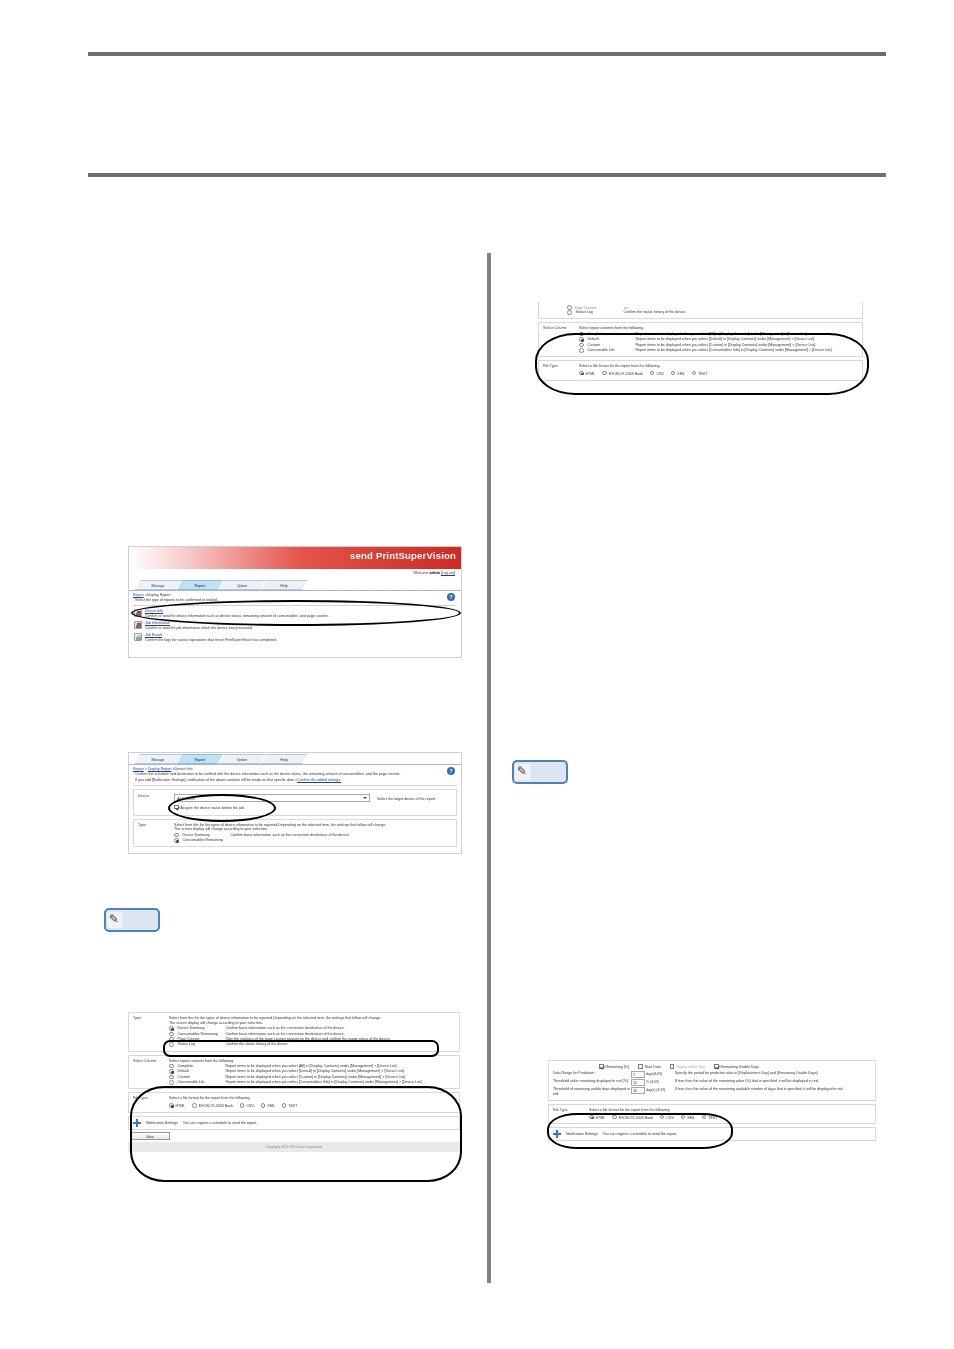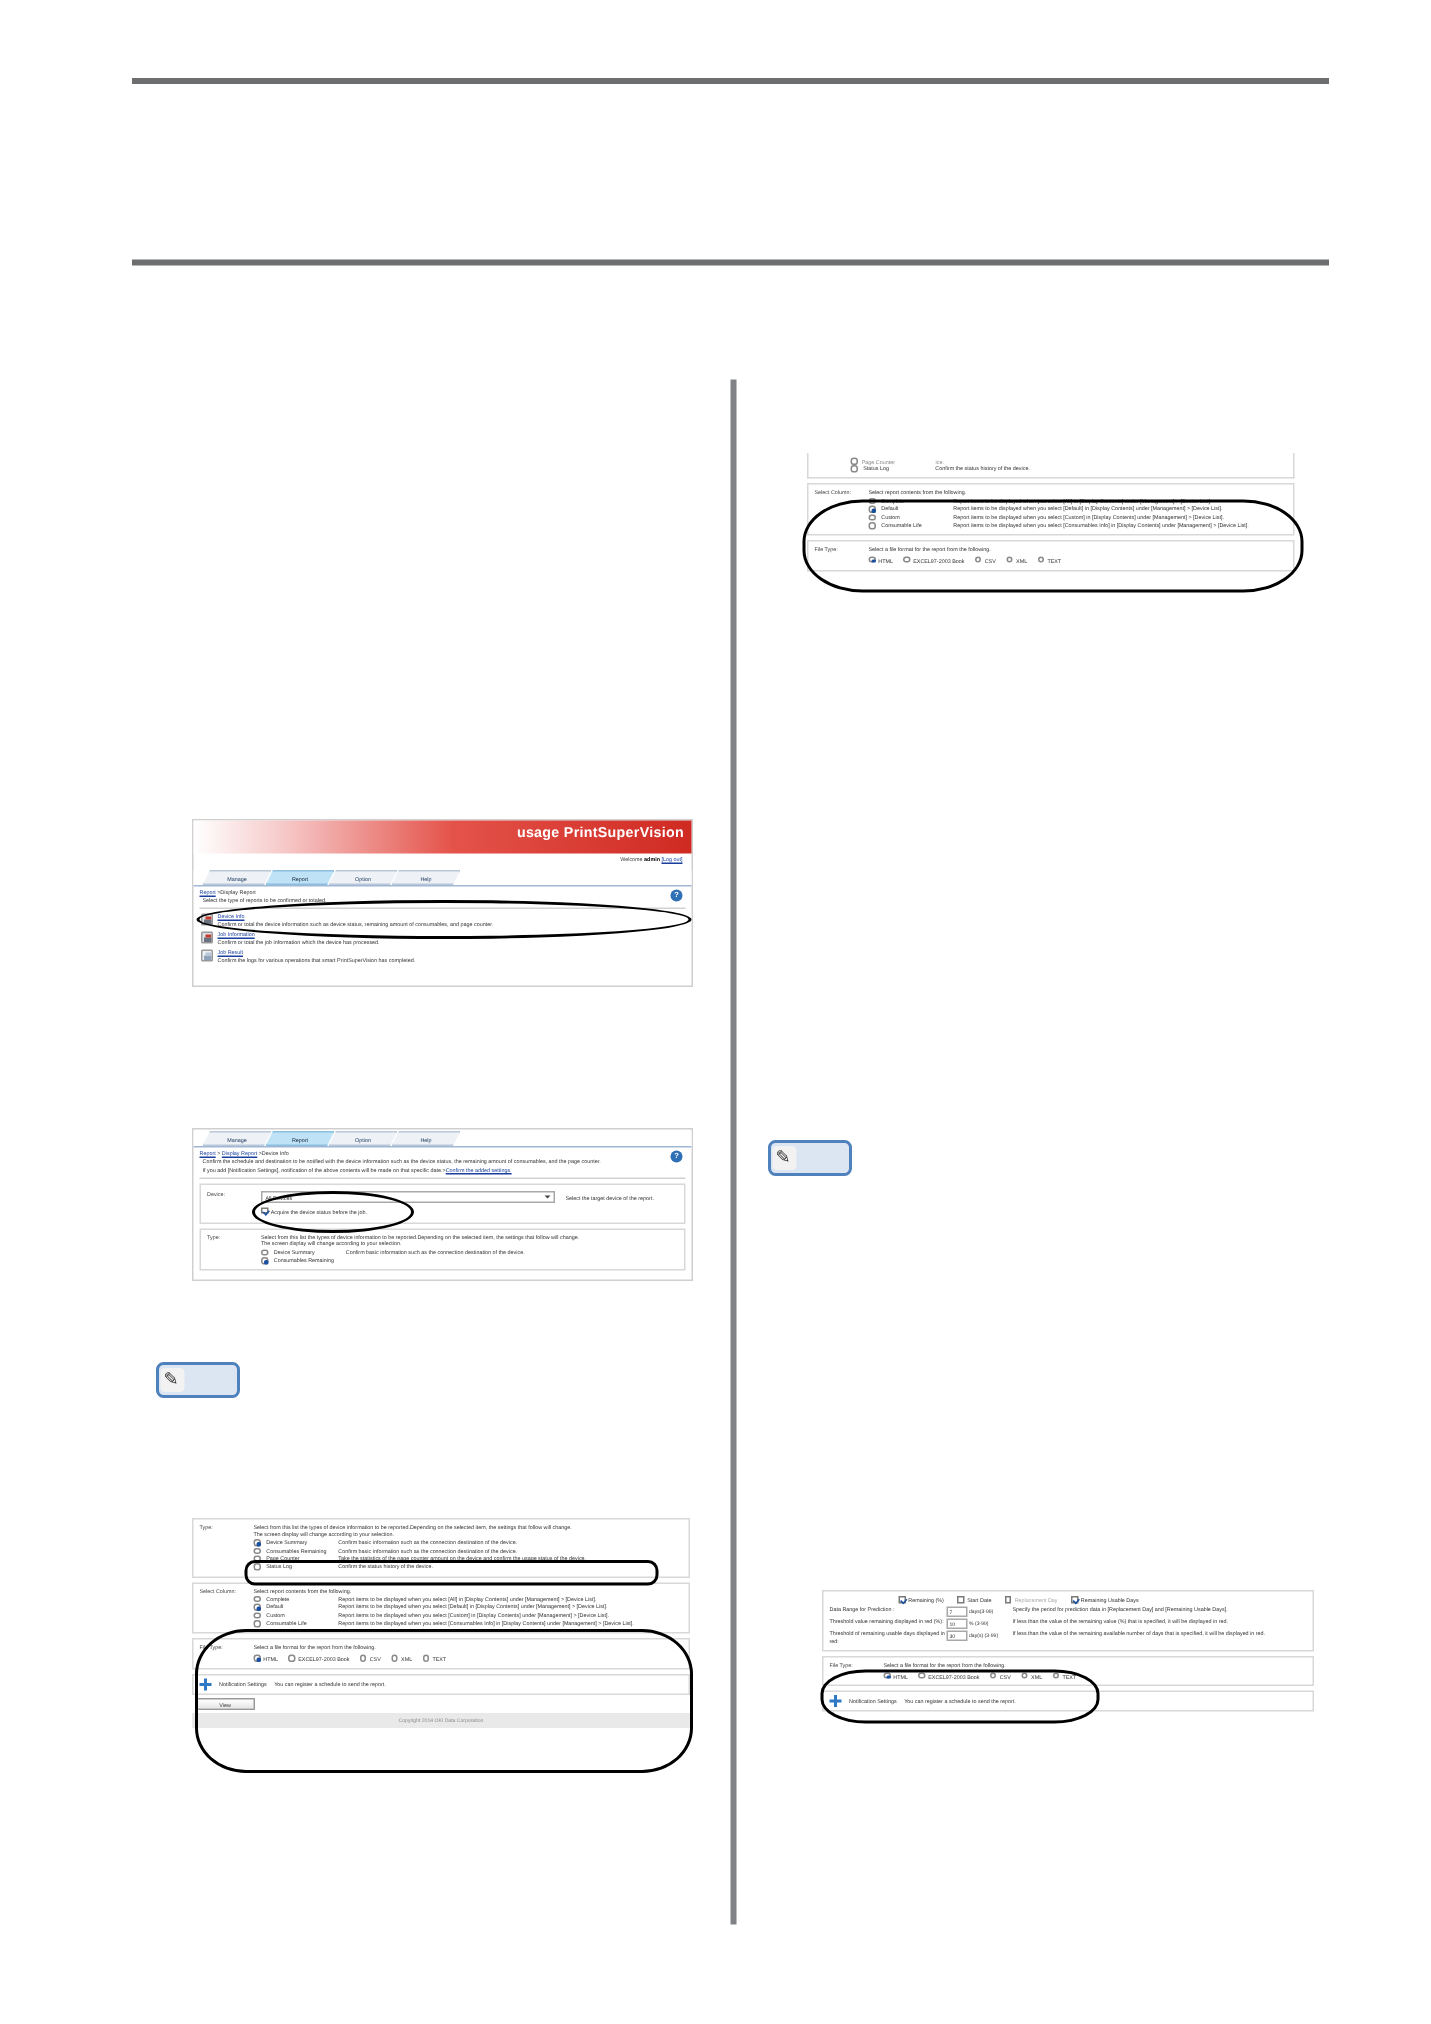--- a/index.html
+++ b/index.html
@@ -103,21 +103,21 @@
 </style>
 </head>
 <body>
 
 <div class="page-rule" id="rule-top"></div>
 <div class="page-rule" id="rule-mid"></div>
 <div class="col-divider"></div>
 
 <div class="shot psv" style="left:128px;top:546px;width:332px;height:110px;">
   <div class="psv-banner">
-    <span class="psv-logo">usage PrintSuperVision</span>
+    <span class="psv-logo">send PrintSuperVision</span>
   </div>
   <div class="psv-welcome">
     <span>Welcome </span><b>admin</b>
     <span class="lk">[Log out]</span>
   </div>
   <div class="psv-tabs">
     <div class="tab">Manage</div>
     <div class="tab active">Report</div>
     <div class="tab">Option</div>
     <div class="tab">Help</div>

